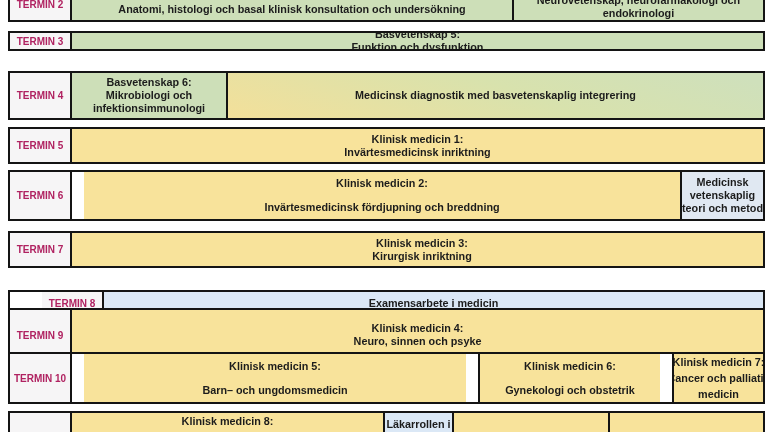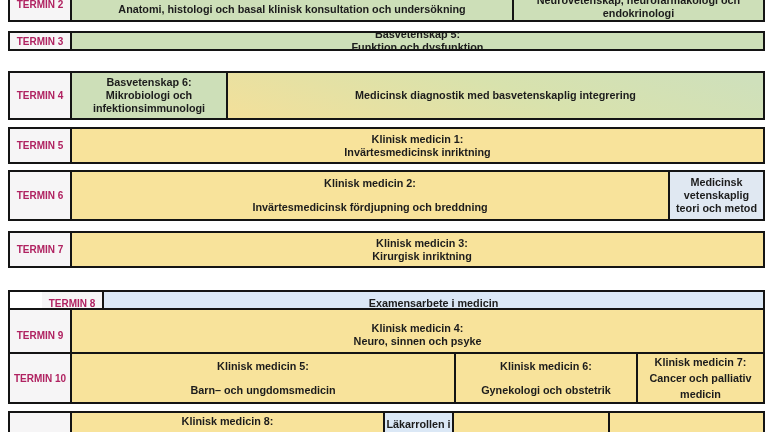--- a/index.html
+++ b/index.html
@@ -17,21 +17,21 @@
     display:flex;align-items:center;justify-content:center;
     font-size:10px;color:#b02261;box-sizing:border-box;white-space:nowrap;
   }
   .block{
     display:flex;flex-direction:column;align-items:center;text-align:center;
     font-size:10.8px;line-height:13px;box-sizing:border-box;min-width:0;overflow:hidden;
   }
   .block + .block{border-left:2px solid #141414;}
   .block span{white-space:nowrap;}
   .tight{justify-content:center;}
-  .spread{justify-content:space-around;}
+  .spread{justify-content:space-around;margin-left:12px;}
   .bottom{justify-content:flex-end;}
   .top{justify-content:flex-start;}
   .green{background:#cddfb8;}
   .yellow{background:#f8e39b;}
   .lightblue{background:#dbe8f6;}
   .bluegray{background:#e0e8f2;}
   .grad{background:linear-gradient(200deg,#cfe0bb 5%,#d8e2ad 45%,#f3e09a 100%);}
 </style>
 </head>
 <body>

